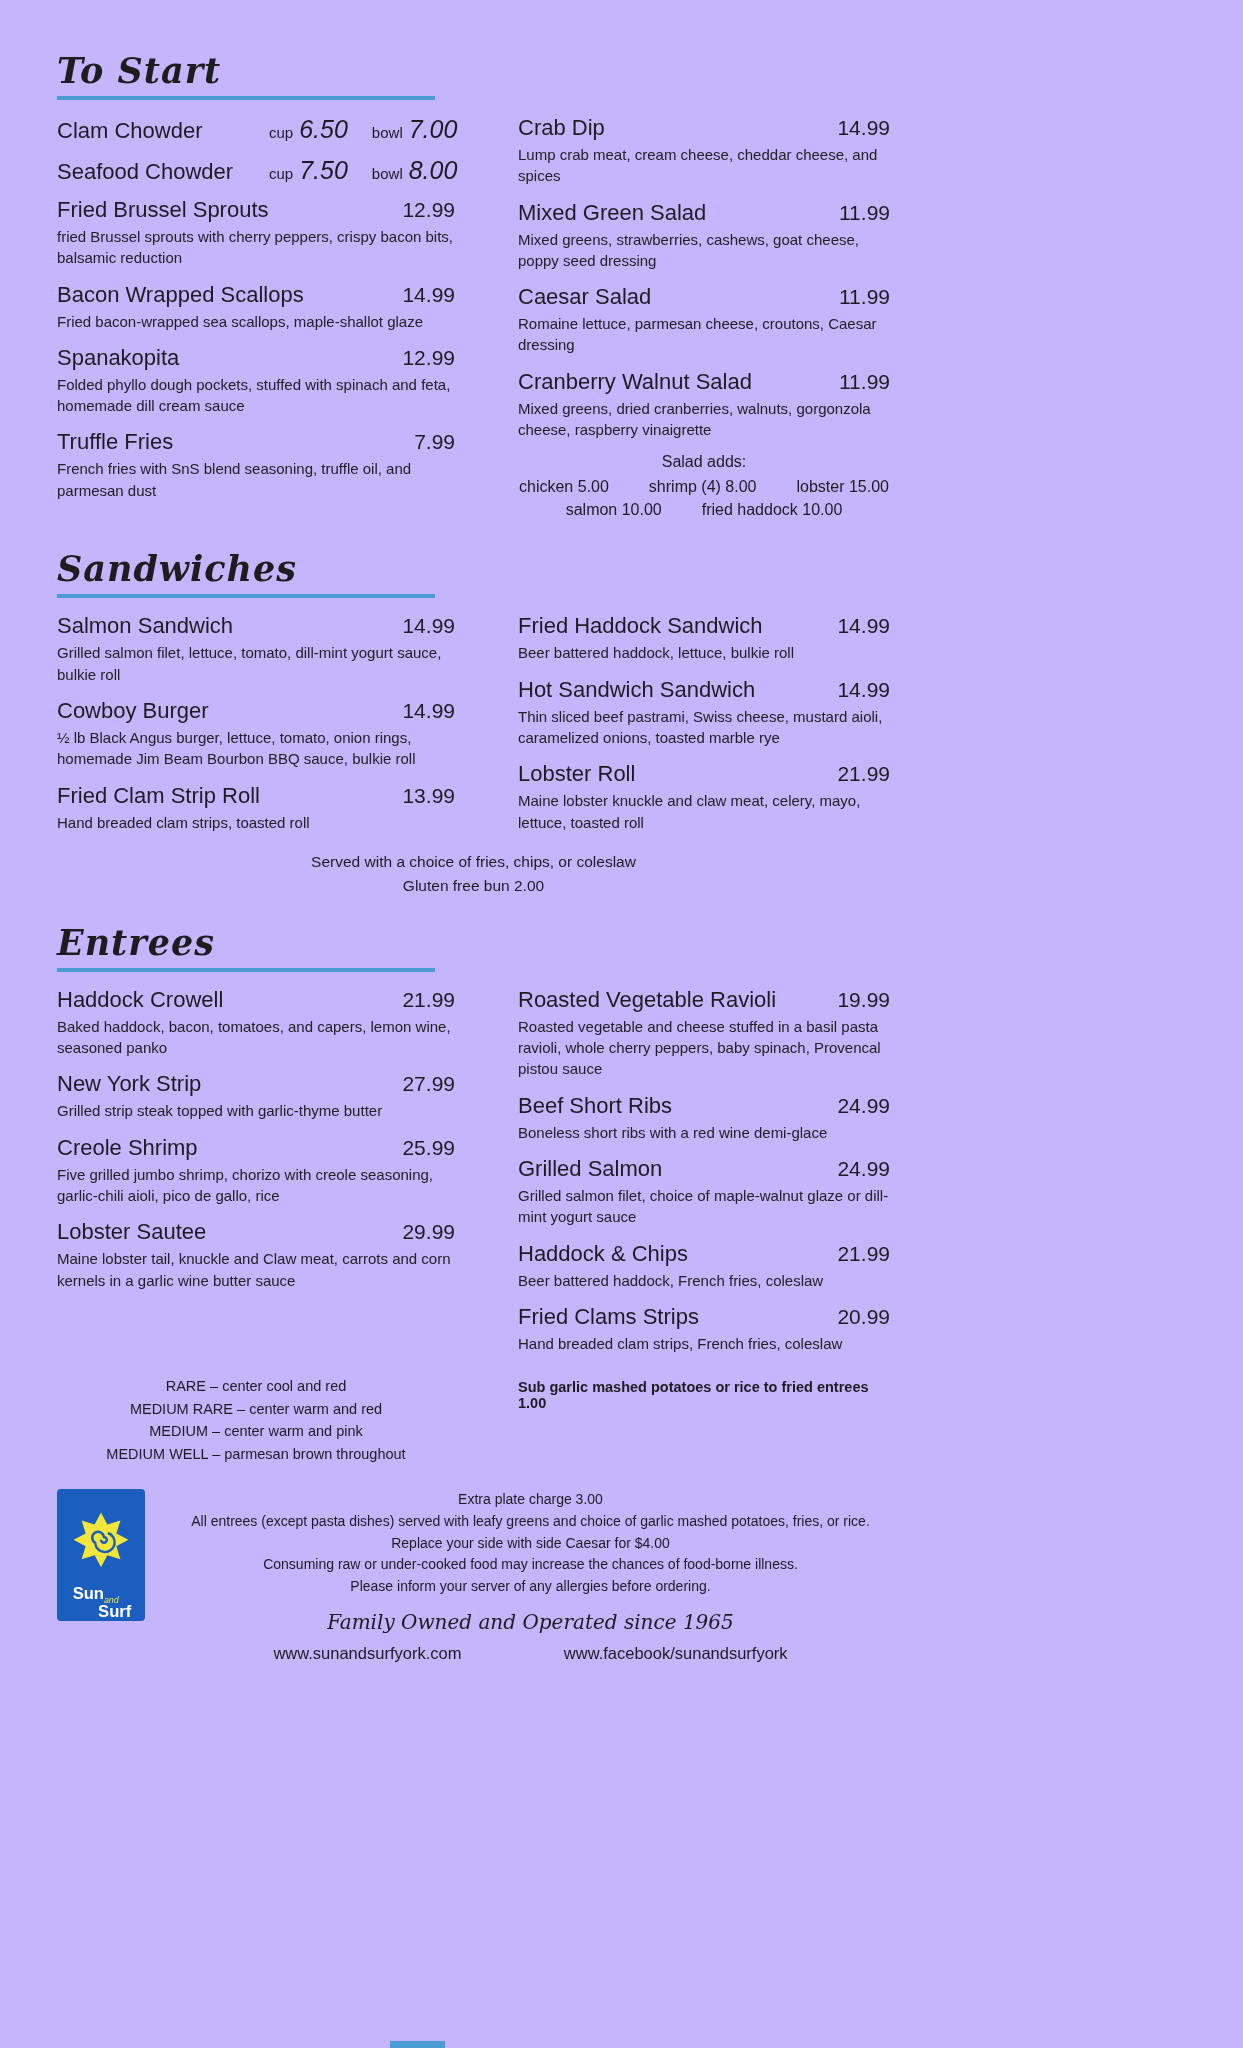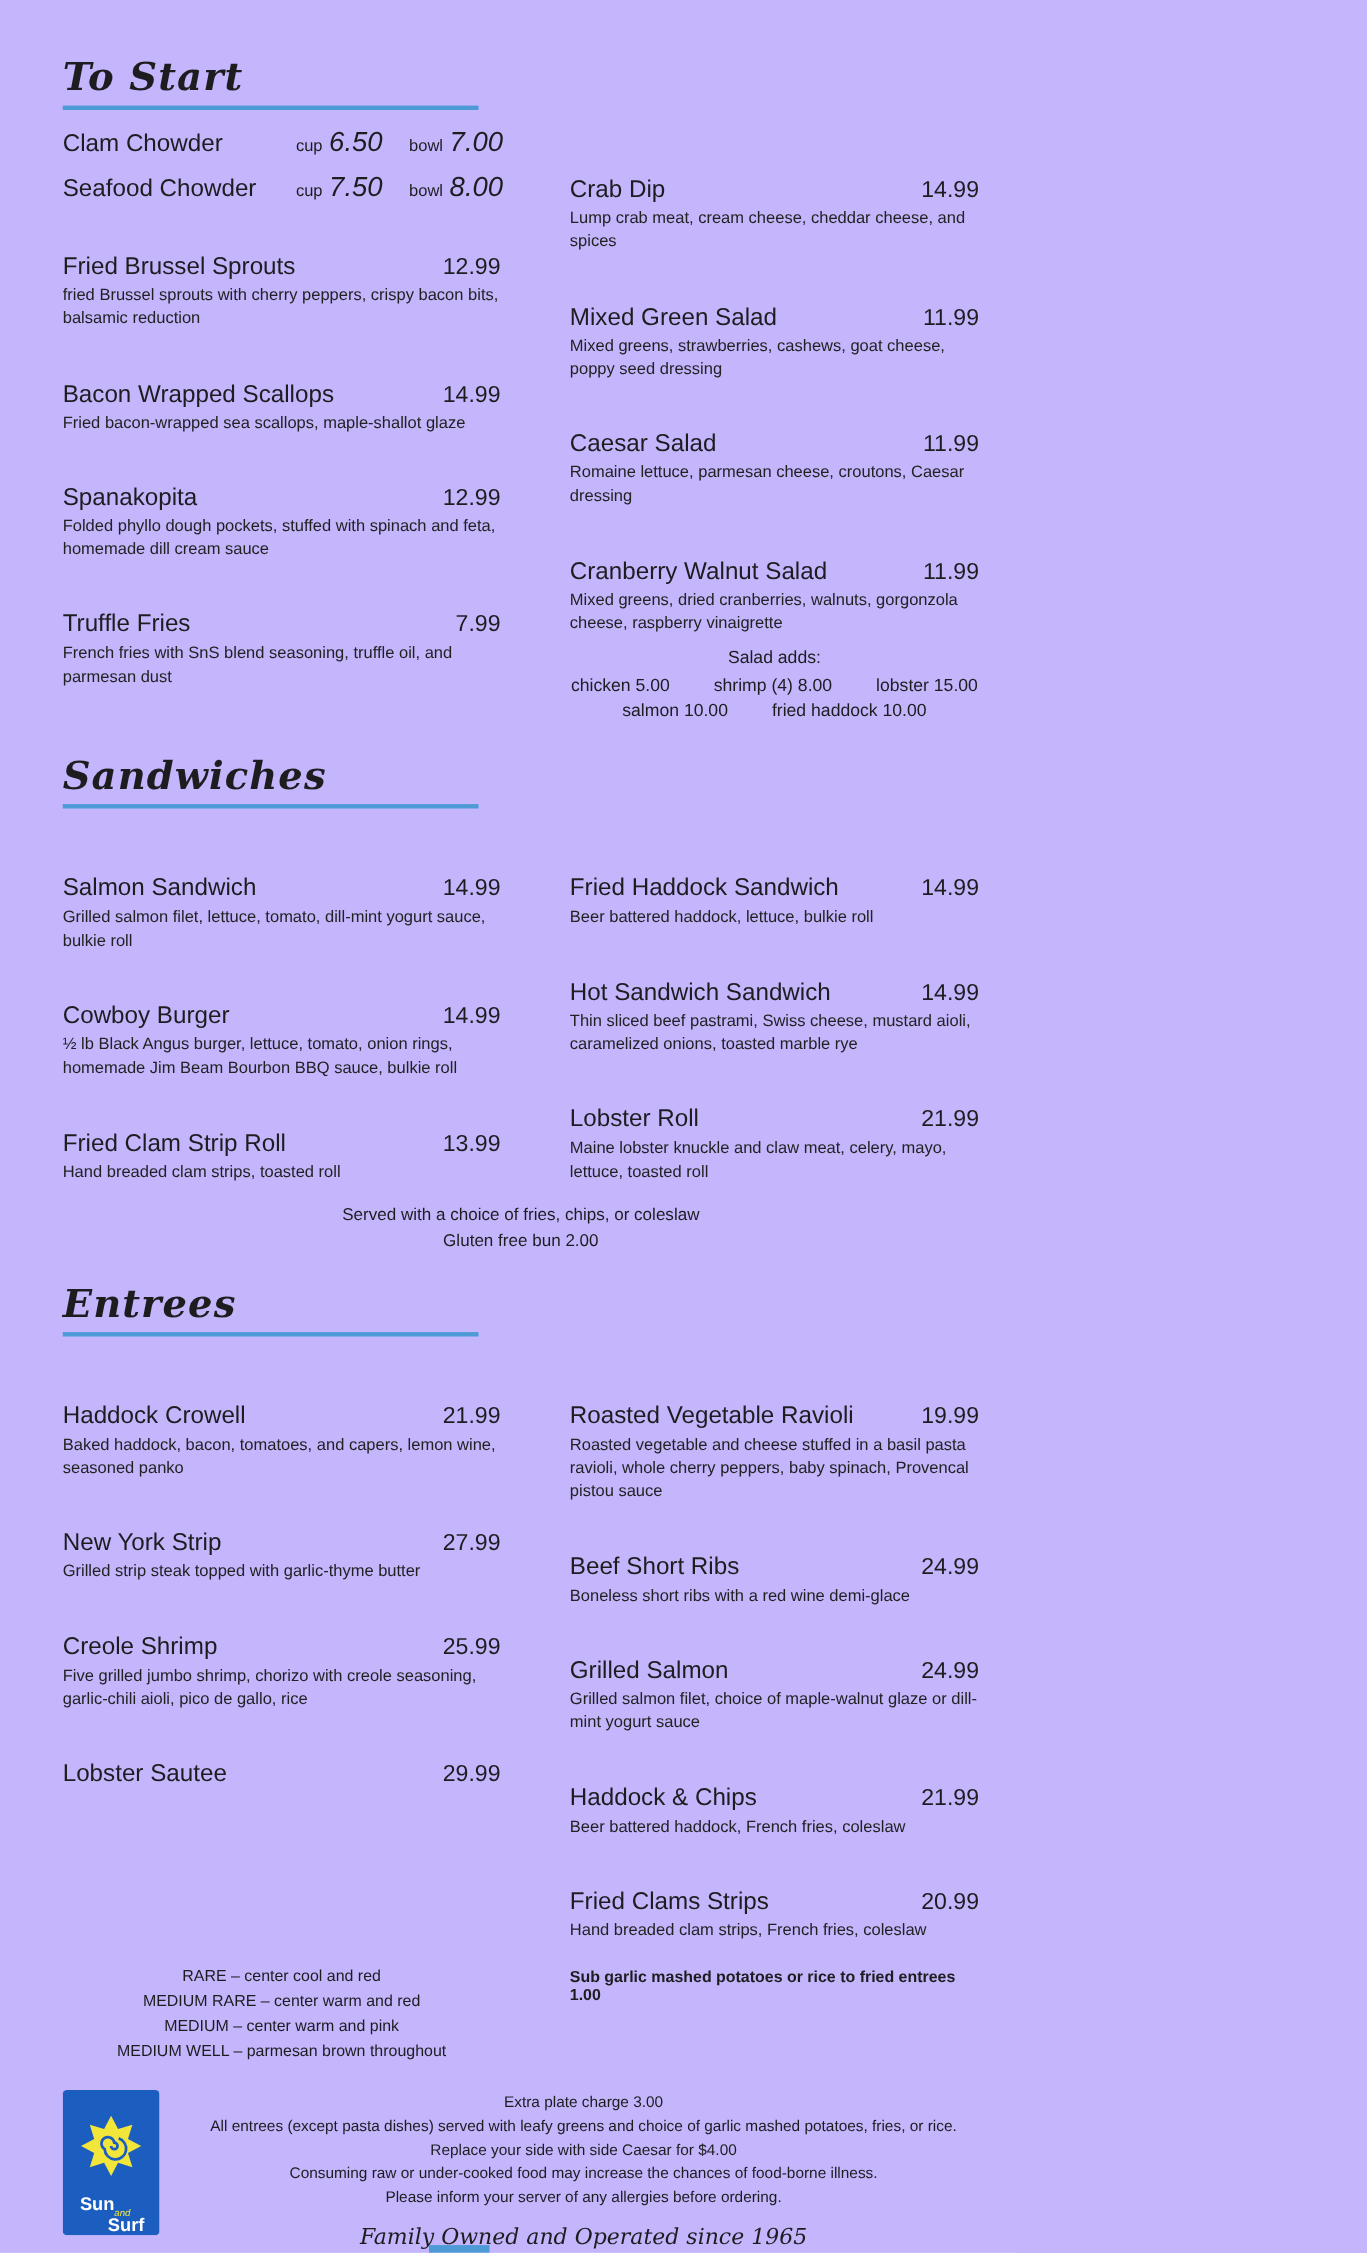--- a/index.html
+++ b/index.html
@@ -17,21 +17,21 @@
   .section { margin-bottom: 24px; }
   .section-title {
     font-family: "DejaVu Serif", serif;
     font-style: italic; font-weight: 600;
     font-size: 35px; letter-spacing: 1px;
   }
   .title-rule { width: 378px; height: 4px; background: #4d9bd6; margin: 5px 0 15px; }
   .cols { display: flex; gap: 63px; align-items: flex-start; }
   .col-left { width: 398px; }
   .col-right { width: 372px; }
-  .menu-item { margin-bottom: 13px; margin-top: 44px; }
+  .menu-item { margin-bottom: 13px; }
   .item-head { display: flex; justify-content: space-between; align-items: baseline; gap: 10px; }
   .item-name { font-size: 22px; white-space: nowrap; }
   .item-price { font-size: 21px; }
   .item-desc { font-size: 15px; line-height: 1.42; margin-top: 3px; color: #222; }
   .chowder-row { display: flex; align-items: baseline; margin-bottom: 12px; }
   .chowder-name { flex: 0 0 212px; font-size: 22px; }
   .size-label { font-size: 15px; margin-right: 6px; }
   .size-price { font-size: 25px; font-style: italic; margin-right: 24px; }
   .salad-adds { text-align: center; margin-top: 8px; }
   .salad-adds-title { font-size: 16px; margin-bottom: 7px; }
@@ -257,20 +257,21 @@
                 <span class="item-price">25.99</span>
               </div>
             <div class="item-desc">Five grilled jumbo shrimp, chorizo with creole seasoning, garlic-chili aioli, pico de gallo, rice</div>
           </div>
 
           <div class="menu-item">
             <div class="item-head">
                 <span class="item-name">Lobster Sautee</span>
                 <span class="item-price">29.99</span>
               </div>
+            <div class="item-desc">Maine lobster tail, knuckle and Claw meat, carrots and corn kernels in a garlic wine butter sauce</div>
           </div>
 
         </div>
         <div class="col-right">
 
           <div class="menu-item">
             <div class="item-head">
                 <span class="item-name">Roasted Vegetable Ravioli</span>
                 <span class="item-price">19.99</span>
               </div>

